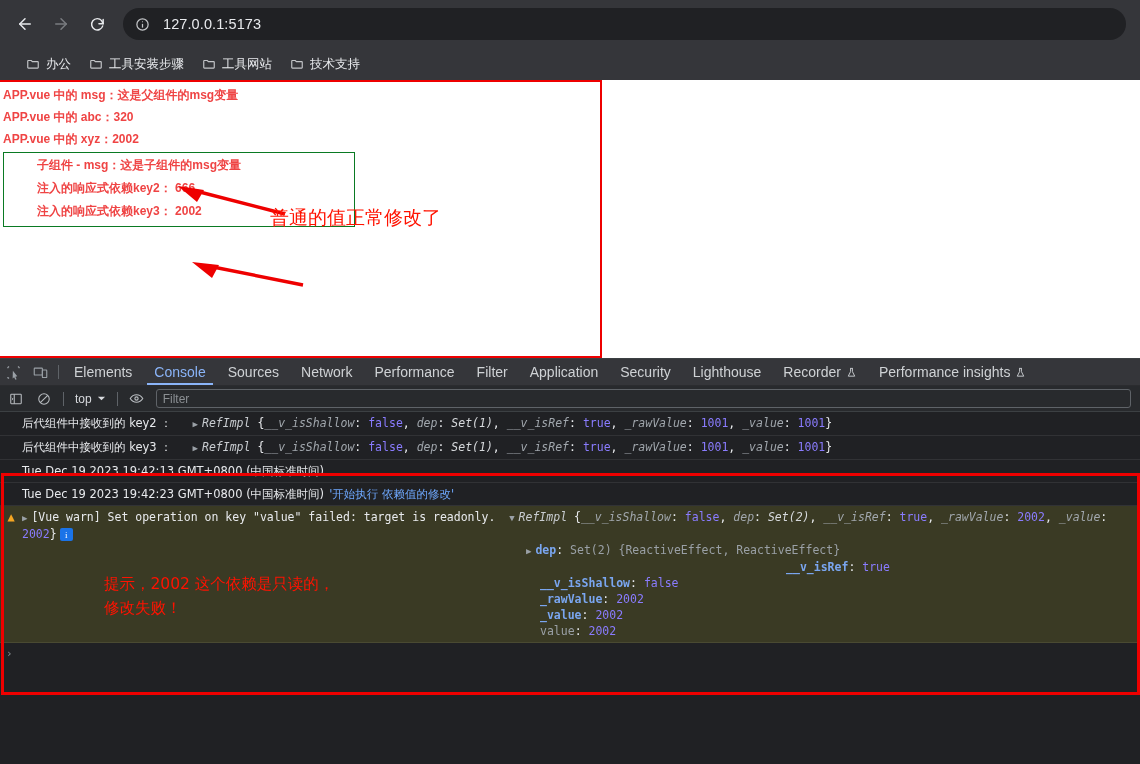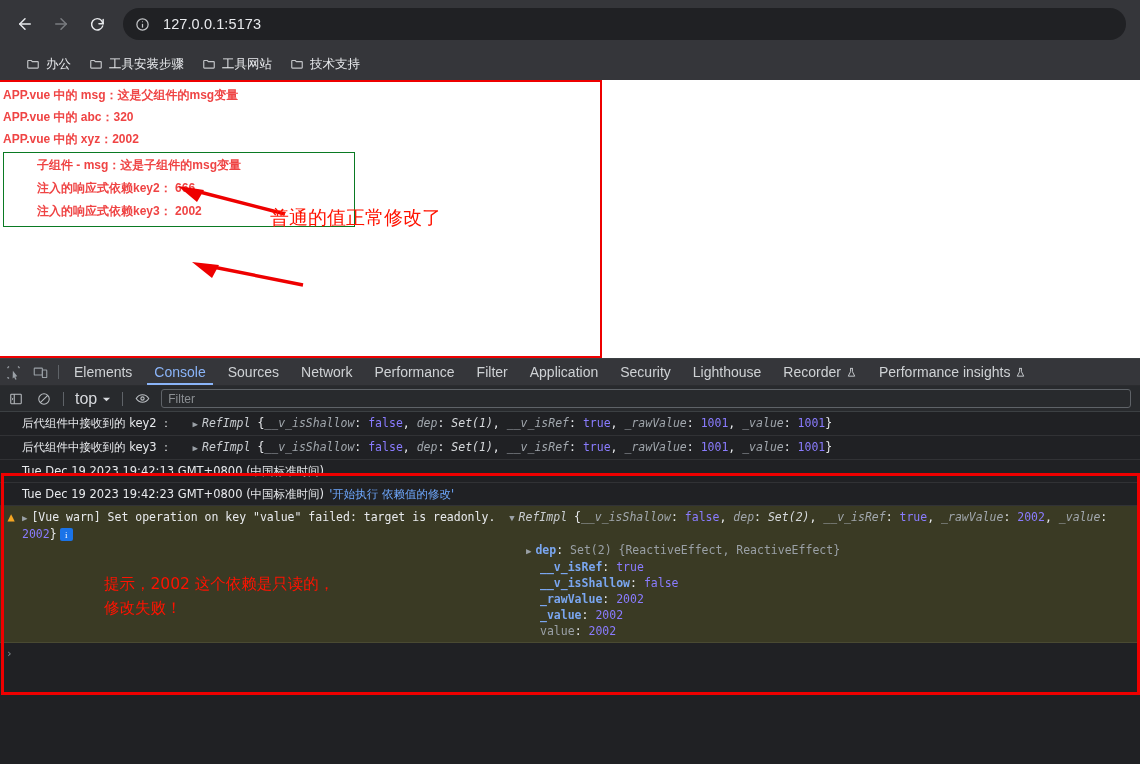--- a/index.html
+++ b/index.html
@@ -137,21 +137,21 @@
     padding: 0 3px; gap: 2px;
   }
   .tb-icon {
     width: 26px; height: 22px;
     display: flex; align-items: center; justify-content: center;
     color: #b9bdc1;
   }
   .tb-sep { width: 1px; height: 14px; background: #5f6368; margin: 0 4px; }
   .ctx-select {
     display: flex; align-items: center; gap: 5px;
-    font-size: 16px; color: #d8dade; padding: 0 5px;
+    font-size: 12px; color: #d8dade; padding: 0 5px;
   }
   .filter-input {
     flex: 1; height: 19px; margin-left: 4px; margin-right: 6px;
     background: transparent;
     border: 1px solid #5f6368; border-radius: 3px;
     color: #c7cacd; font-size: 12px;
     padding: 0 6px;
     font-family: "Liberation Sans", sans-serif;
   }
   .filter-input::placeholder { color: #8b8f93; }
@@ -464,21 +464,21 @@
       <span class="warn-tri">▲</span>
       <span class="warn-body">
         <span class="tri">▶</span><span>[Vue warn] Set operation on key "value" failed: target is readonly.</span>
         &nbsp;<span class="tri">▼</span><span class="cls">RefImpl</span>
         <span>{<span class="prop">__v_isShallow</span>: <span class="bool">false</span>, <span class="prop">dep</span>: <span class="setv">Set(2)</span>, <span class="prop">__v_isRef</span>: <span class="bool">true</span>, <span class="prop">_rawValue</span>: <span class="num">2002</span>, <span class="prop">_value</span>: <span class="num">2002</span>}</span><span class="info-badge">i</span>
 
         <div class="obj-tree" style="padding-left:504px;">
           <div class="obj-line">
             <span class="tri">▶</span><span class="okey">dep</span>: <span class="setv" style="font-style:normal;color:#9aa0a6">Set(2) {ReactiveEffect, ReactiveEffect}</span>
           </div>
-          <div class="obj-line" style="padding-left:14px;">
+          <div class="obj-line" style="padding-left:14px;text-align:center;">
             <span class="okey">__v_isRef</span>: <span class="bool">true</span>
           </div>
           <div class="obj-line" style="padding-left:14px;">
             <span class="okey">__v_isShallow</span>: <span class="bool">false</span>
           </div>
           <div class="obj-line" style="padding-left:14px;">
             <span class="okey">_rawValue</span>: <span class="num">2002</span>
           </div>
           <div class="obj-line" style="padding-left:14px;">
             <span class="okey">_value</span>: <span class="num">2002</span>

